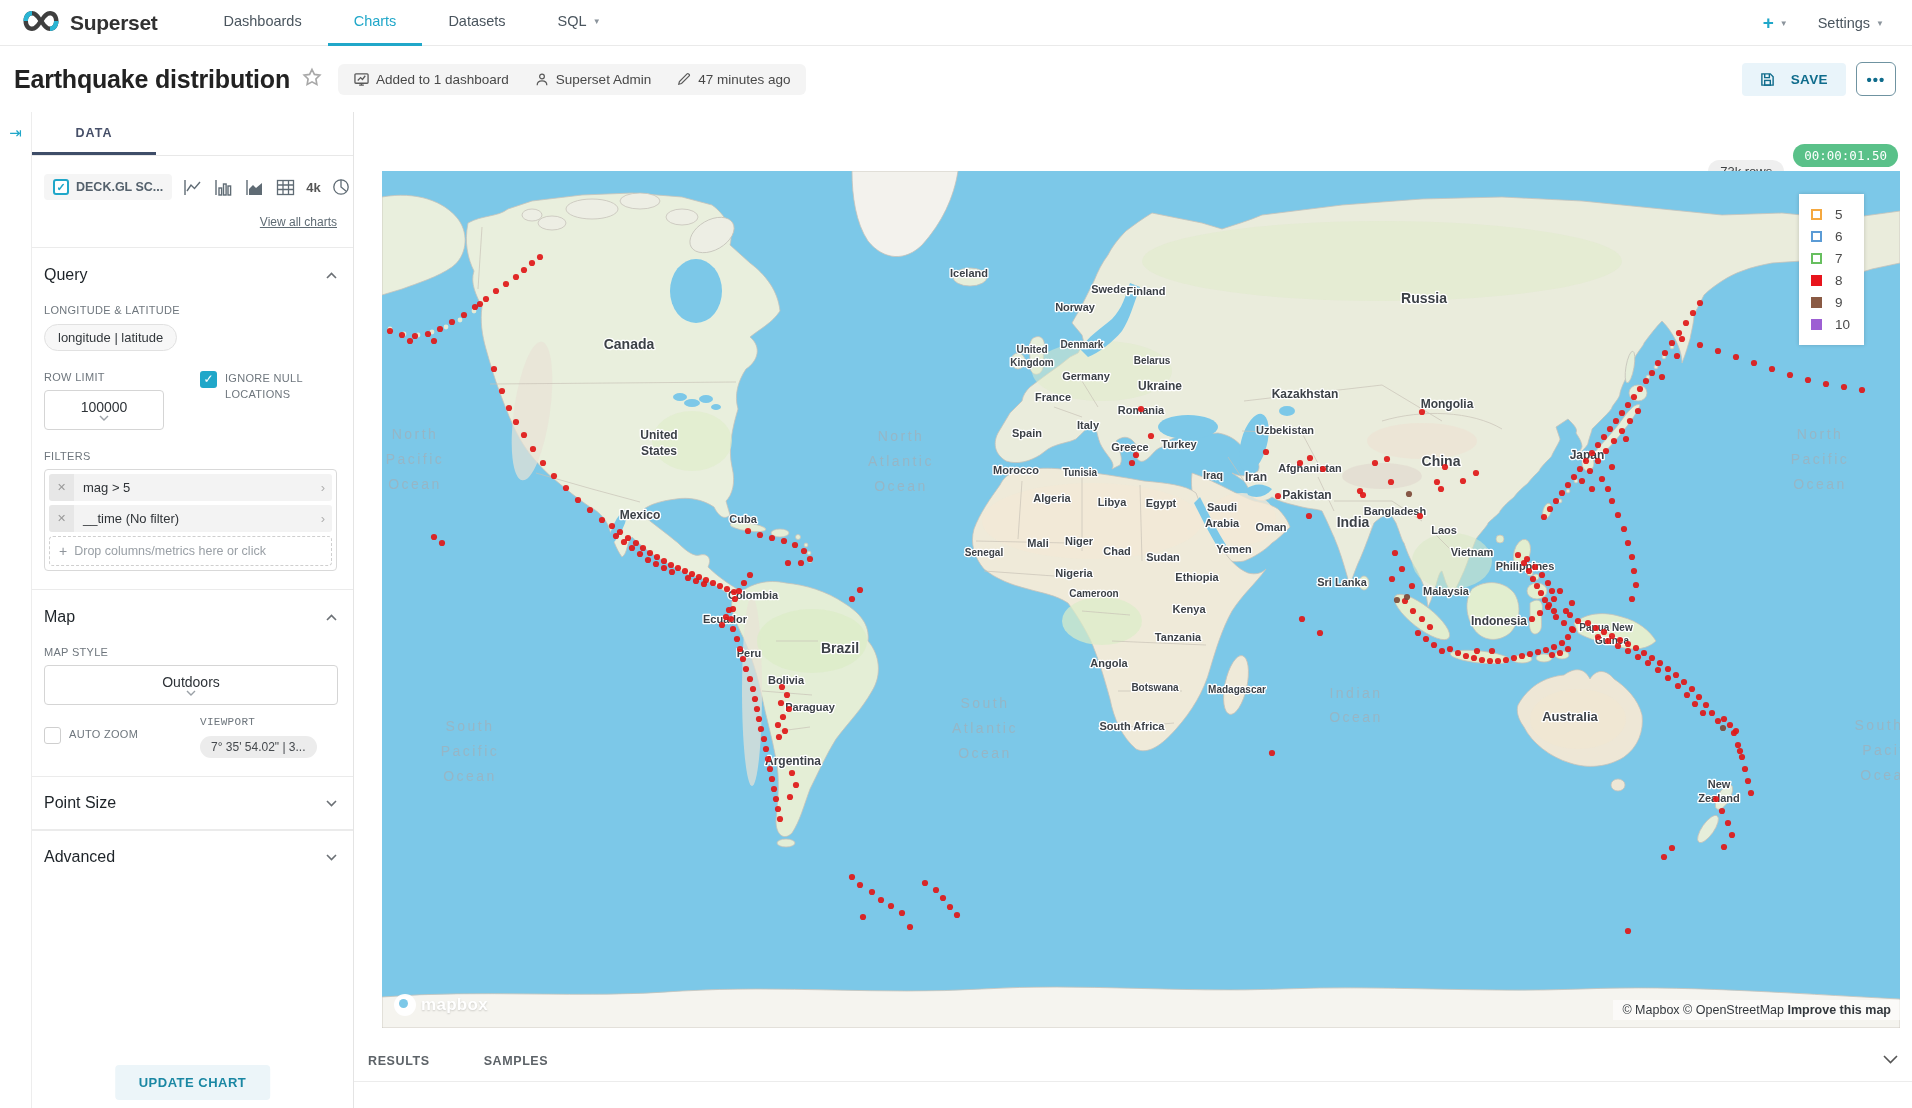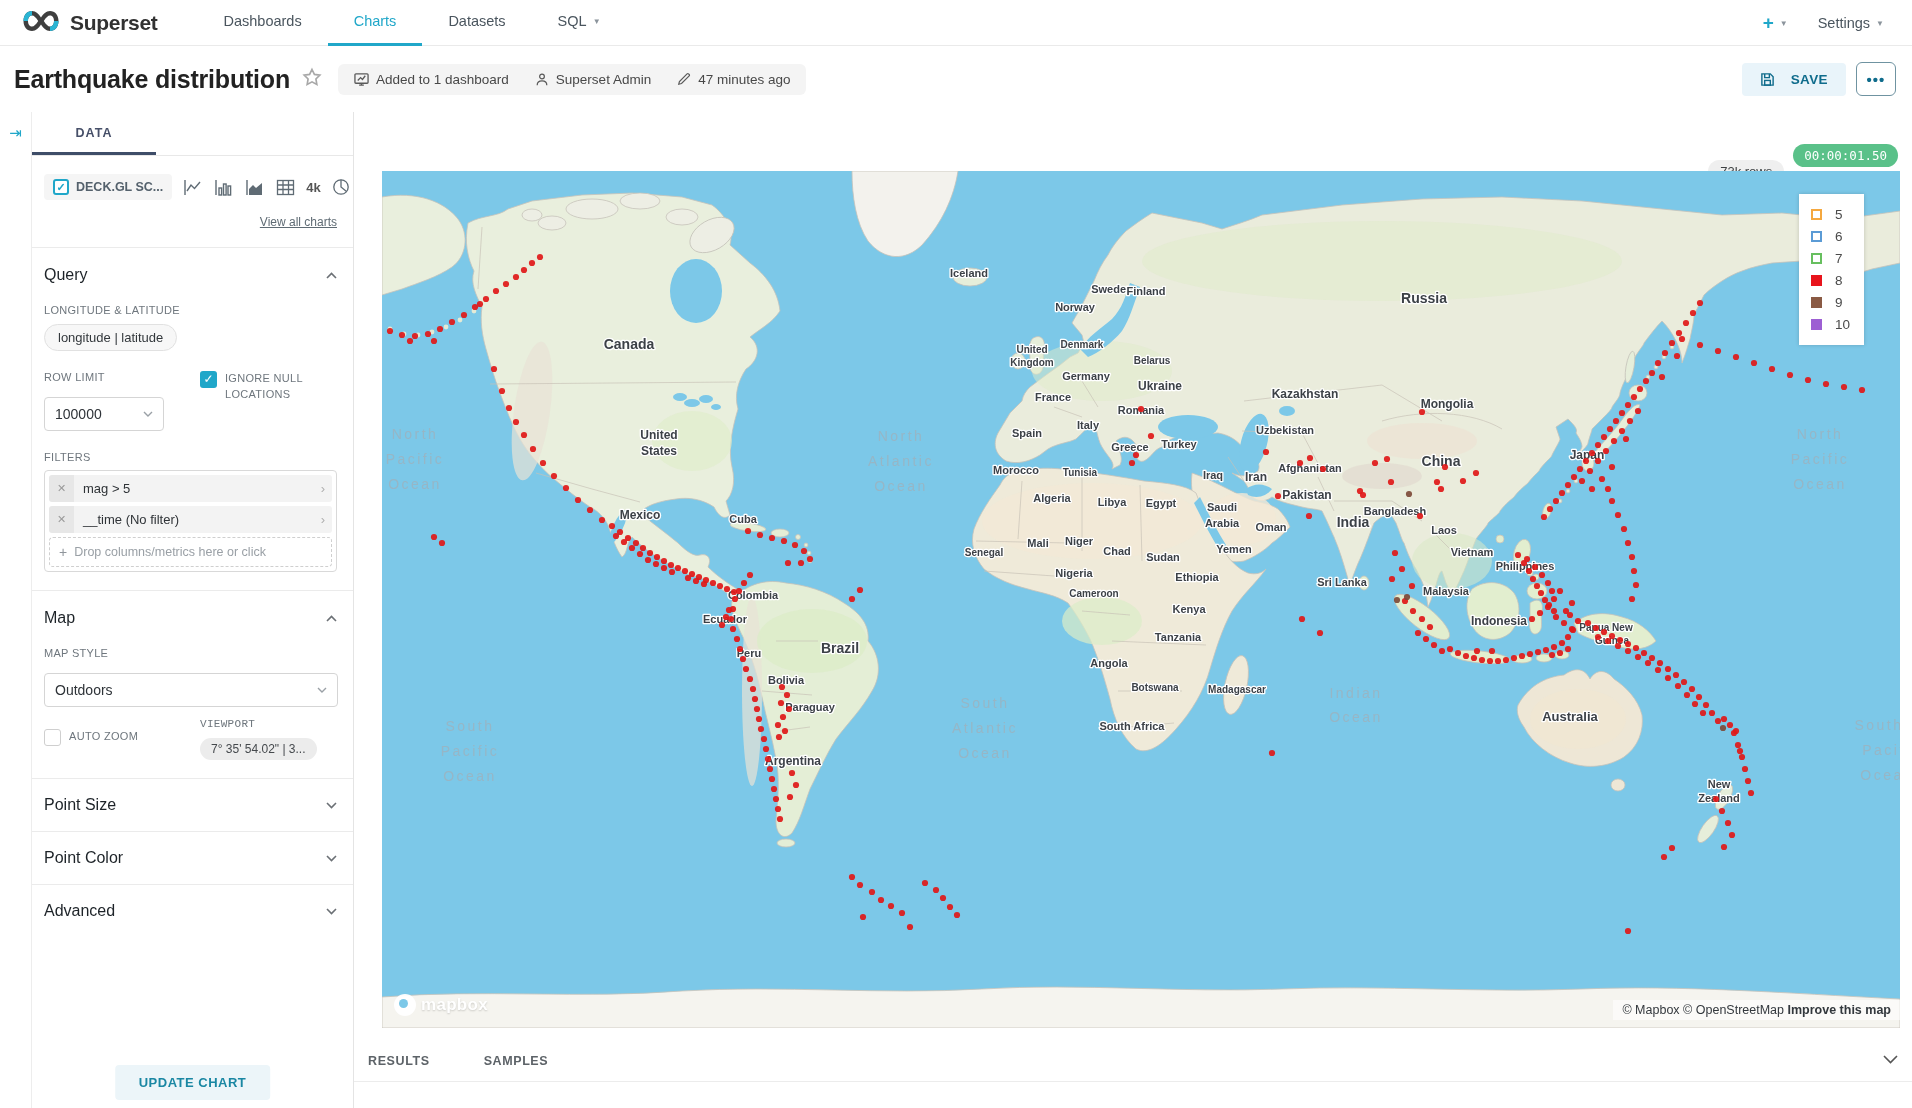--- a/index.html
+++ b/index.html
@@ -61,21 +61,21 @@
   .sec-head { margin-top:18px; display:flex; align-items:center; justify-content:space-between; cursor:pointer; }
   .sec-title { font-size:16px; color:#1d2328; }
   .chev { color:#6b7075; display:flex; }
   .ctl-label { margin-top:20px; font-size:11px; color:#6e767d; letter-spacing:0.3px; }
   .opt-pill { display:inline-block; margin-top:8px; background:#f7f7f7; border:1px solid #e1e1e1;
               border-radius:14px; padding:5px 13px; font-size:13px; color:#33383c; }
 
   .two-col { display:flex; margin-top:0; }
   .two-col .left { width:156px; }
   .select { border:1px solid #d5d5d5; border-radius:4px; background:#fff; display:flex; align-items:center;
-            justify-content:space-between; padding:8px 10px; margin-top:14px; cursor:pointer; }
+            justify-content:space-between; padding:8px 10px; margin-top:7px; cursor:pointer;flex-direction:column; }
   .select .val { font-size:14px; color:#2e3338; }
   .select.small { width:120px; }
   .select.wide { width:294px; }
   .checkbox-row { display:flex; gap:8px; margin-top:20px; cursor:pointer; }
   .cb { width:17px; height:17px; border-radius:3px; flex:0 0 auto; text-align:center; line-height:17px;
         font-size:12px; }
   .cb.checked { background:#20a7c9; color:#fff; border:none; }
   .cb.unchecked { background:#fff; border:1px solid #cfcfcf; }
   .cb-label { font-size:11px; color:#6e767d; letter-spacing:0.3px; width:92px; line-height:1.45; }
 
@@ -358,28 +358,20 @@
         <hr>
         <div class="collapsed-head">
           <span class="sec-title">Point Size</span>
           <span class="chev">
             <svg width="11" height="7" viewBox="0 0 11 7" fill="none" stroke="#6b7075" stroke-width="1.6">
                 <path d="M1 1l4.5 4.5L10 1"></path>
               </svg>
           </span>
         </div>
         <hr class="tight">
-        <div class="collapsed-head">
-          <span class="sec-title">Point Color</span>
-          <span class="chev">
-            <svg width="11" height="7" viewBox="0 0 11 7" fill="none" stroke="#6b7075" stroke-width="1.6">
-                <path d="M1 1l4.5 4.5L10 1"></path>
-              </svg>
-          </span>
-        </div>
         <hr class="tight">
         <div class="collapsed-head">
           <span class="sec-title">Advanced</span>
           <span class="chev">
             <svg width="11" height="7" viewBox="0 0 11 7" fill="none" stroke="#6b7075" stroke-width="1.6">
                 <path d="M1 1l4.5 4.5L10 1"></path>
               </svg>
           </span>
         </div>
 

